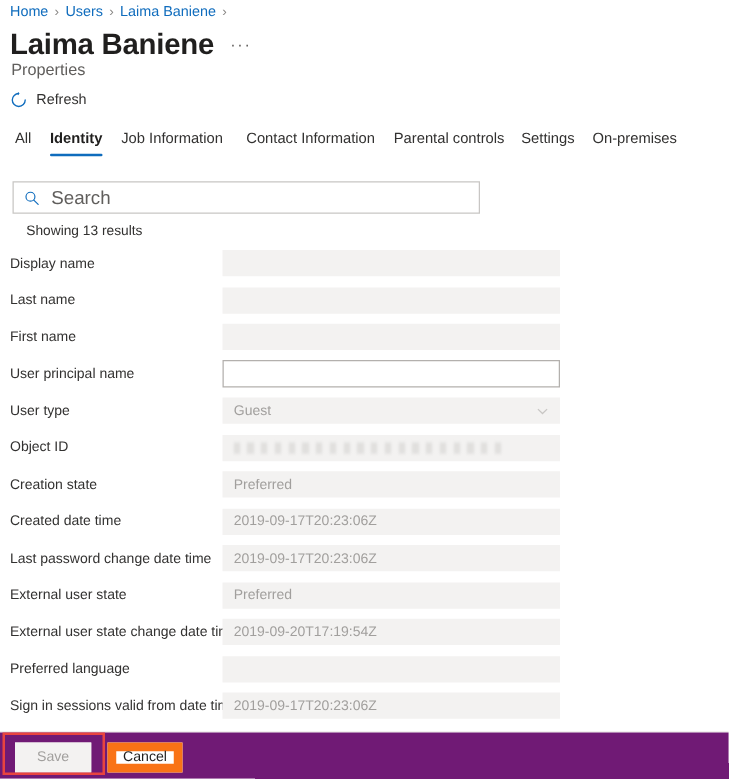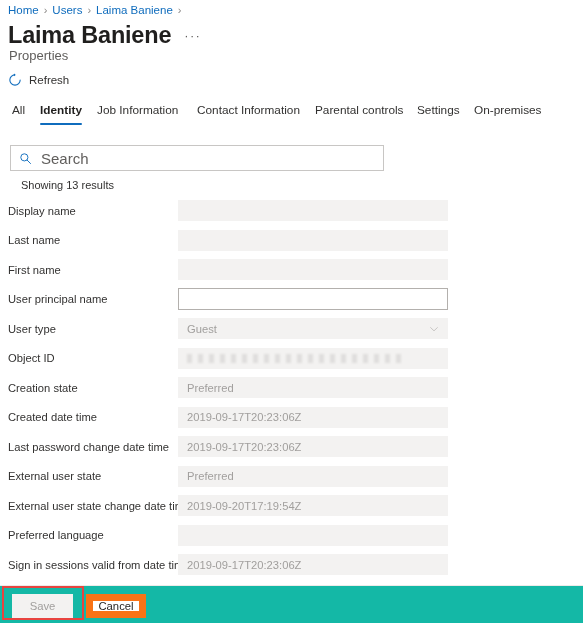--- a/index.html
+++ b/index.html
@@ -206,21 +206,21 @@
   .footer-divider {
     position: absolute;
     left: 0; top: 585px;
     width: 583px; height: 1px;
     background: #edebe9;
   }
   .footer {
     position: absolute;
     left: 0; top: 586px;
     width: 583px; height: 37px;
-    background: #14b8a6;
+    background: #701a75;
   }
   .btn {
     position: absolute;
     height: 24px;
     font-family: "Liberation Sans", sans-serif;
     font-size: 11.3px;
     display: flex;
     align-items: center;
     justify-content: center;
     cursor: pointer;

